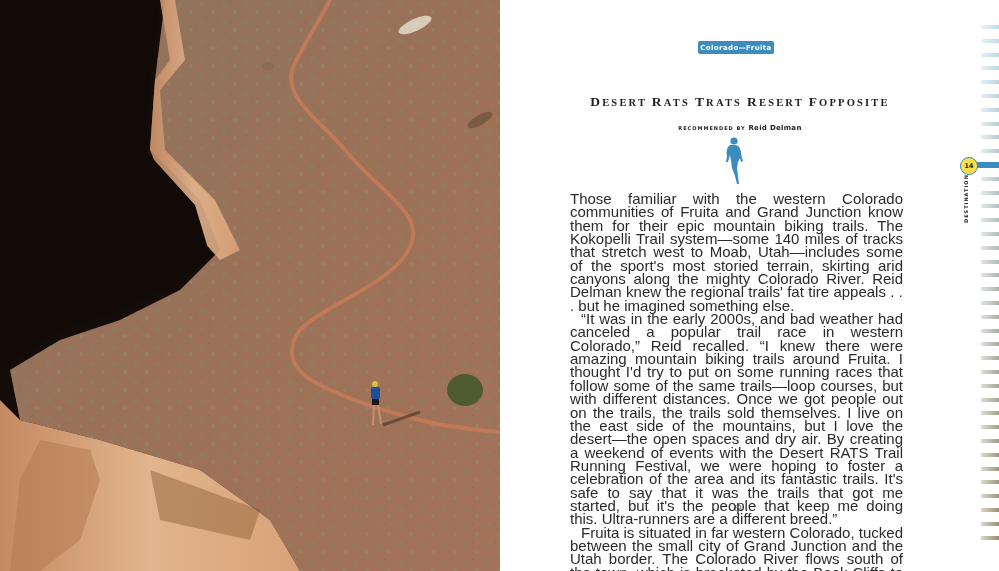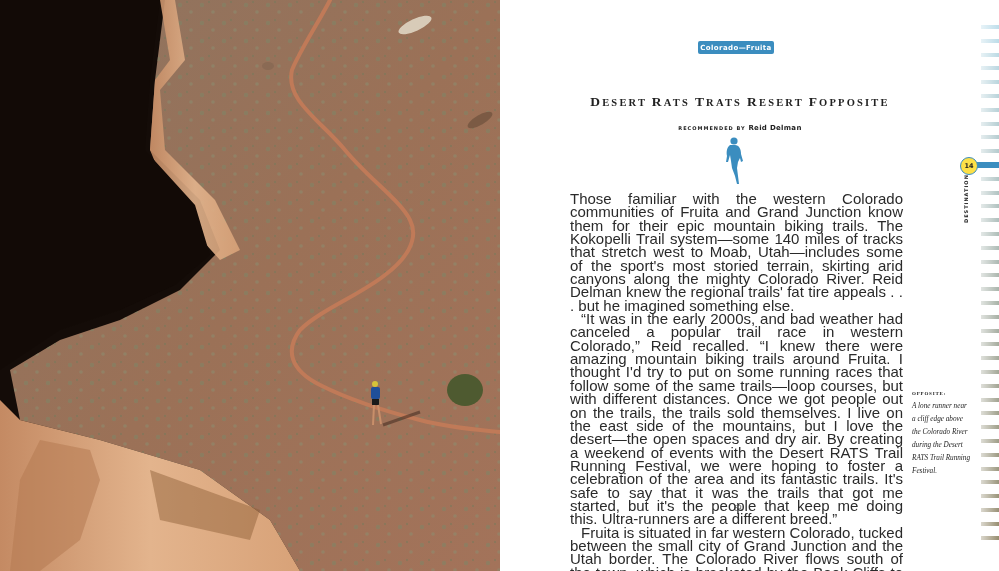--- a/index.html
+++ b/index.html
@@ -126,24 +126,20 @@
     <circle cx="12" cy="5" r="3.6" fill="#3b8dbf"></circle>
     <path d="M8,9 C5,11 4,16 5,20 L4,26 L6,26 L8,19 L9,25 L10,32 L13,40 L15,48 L17,48 L16,40 L15,32 L16,26 L18,22 L19,26 L21,25 L19,18 C19,13 17,9 13,9 Z" fill="#3b8dbf"></path>
   </svg>
 
   <div class="body-text">
     <p>Those familiar with the western Colorado communities of Fruita and Grand Junction know them for their epic mountain biking trails. The Kokopelli Trail system—some 140 miles of tracks that stretch west to Moab, Utah—includes some of the sport's most storied terrain, skirting arid canyons along the mighty Colorado River. Reid Delman knew the regional trails' fat tire appeals . . . but he imagined something else.</p>
     <p>“It was in the early 2000s, and bad weather had canceled a popular trail race in western Colorado,” Reid recalled. “I knew there were amazing mountain biking trails around Fruita. I thought I'd try to put on some running races that follow some of the same trails—loop courses, but with different distances. Once we got people out on the trails, the trails sold themselves. I live on the east side of the mountains, but I love the desert—the open spaces and dry air. By creating a weekend of events with the Desert RATS Trail Running Festival, we were hoping to foster a celebration of the area and its fantastic trails. It's safe to say that it was the trails that got me started, but it's the people that keep me doing this. Ultra-runners are a different breed.”</p>
     <p>Fruita is situated in far western Colorado, tucked between the small city of Grand Junction and the Utah border. The Colorado River flows south of the town, which is bracketed by the Book Cliffs to the north. This area of western Colorado is a far cry from the lushly forested alpine regions like Aspen and Vail. This is mesa and canyon country, a land of open spaces and little precipitation (less than ten inches of rain a year). This wide-open country makes for some big views. As its name implies, Fruita was first established as a fruit-growing region, back in the 1880s. Initially, apples were cultivated; later, peaches, pears, and cherries. In more recent years, Fruita has undergone a rebranding of sorts, evolving into an outdoor recreational hot spot. (If you're a fan of avian anomalies,</p>
   </div>
 
-  <div class="caption">
-    <span class="label">OPPOSITE:</span>
-    <span>A lone runner near a cliff edge above the Colorado River during the Desert RATS Trail Running Festival.</span>
-  </div>
 
   <div class="page-number">63</div>
 
   <div class="edge-stripes" id="stripes">
       <div class="stripe" style="top: 0px; background: linear-gradient(to right, rgba(190, 222, 235, 0.35), rgb(190, 222, 235));"></div>
       <div class="stripe" style="top: 13.8px; background: linear-gradient(to right, rgba(189, 220, 232, 0.35), rgb(189, 220, 232));"></div>
       <div class="stripe" style="top: 27.6px; background: linear-gradient(to right, rgba(188, 218, 228, 0.35), rgb(188, 218, 228));"></div>
       <div class="stripe" style="top: 41.4px; background: linear-gradient(to right, rgba(187, 215, 225, 0.35), rgb(187, 215, 225));"></div>
       <div class="stripe" style="top: 55.2px; background: linear-gradient(to right, rgba(186, 213, 221, 0.35), rgb(186, 213, 221));"></div>
       <div class="stripe" style="top: 69px; background: linear-gradient(to right, rgba(185, 211, 218, 0.35), rgb(185, 211, 218));"></div>

